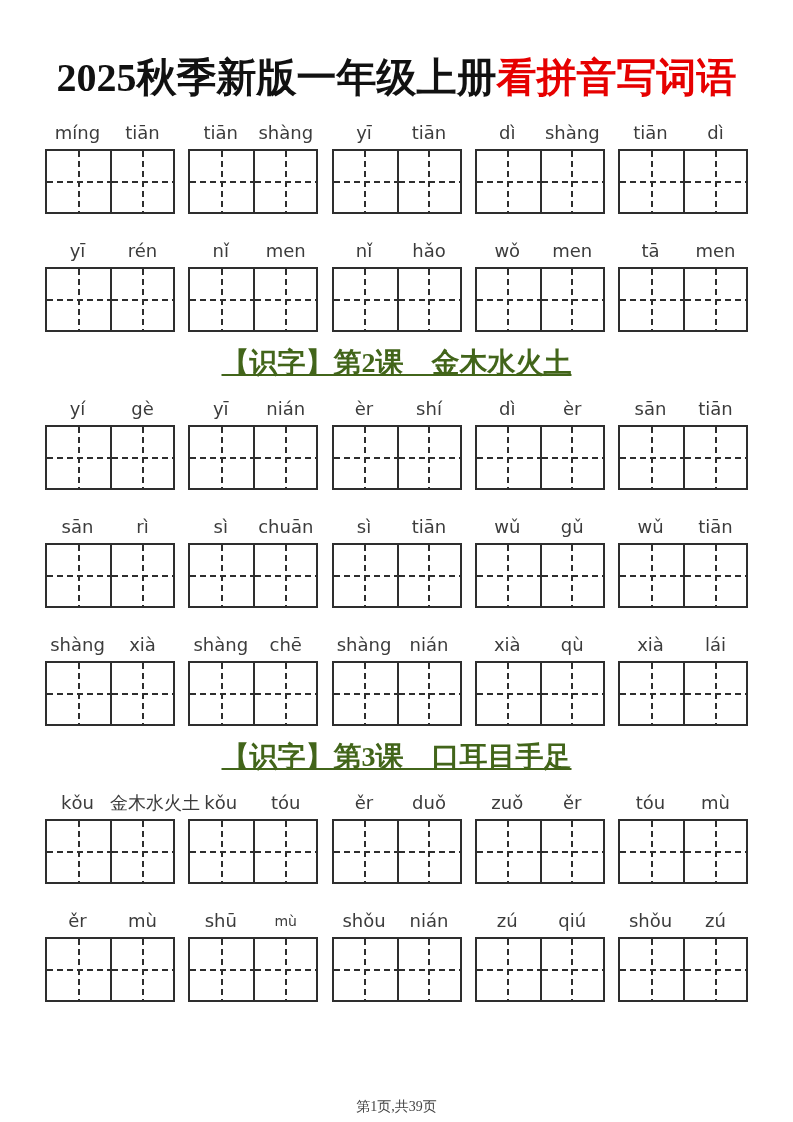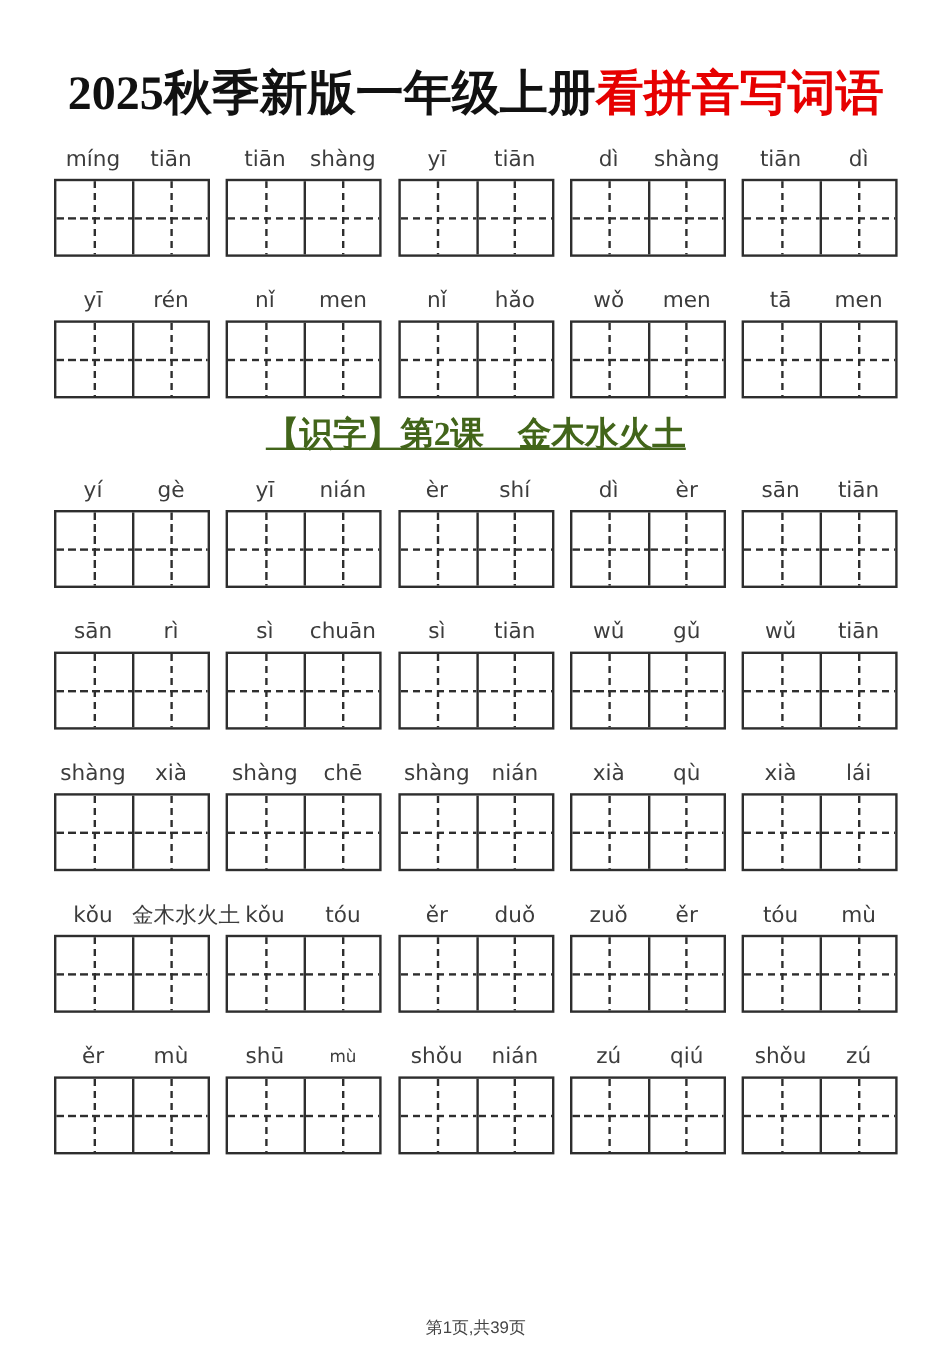--- a/index.html
+++ b/index.html
@@ -96,21 +96,21 @@
     background: repeating-linear-gradient(180deg,
       var(--grid-line) 0 6px, transparent 6px 10px);
   }
   .footer {
     position: absolute;
     left: 0; right: 0;
     bottom: 22px;
     text-align: center;
     font-size: 14px;
     color: var(--footer-gray);
-    font-family: Liberation Sans, sans-serif;
+    font-family: Liberation Serif, serif;
   }
 </style>
 </head>
 <body>
 
 <div class="page">
   <div class="title">
     <span>2025秋季新版一年级上册</span><span class="accent">看拼音写词语</span>
   </div>
 
@@ -329,20 +329,21 @@
         </div>
         <div class="word-grid">
           <div class="grid-cell"></div>
           <div class="grid-cell"></div>
         </div>
         <div class="word-grid">
           <div class="grid-cell"></div>
           <div class="grid-cell"></div>
         </div>
       </div>
+      <div class="section-heading">【识字】第3课　口耳目手足</div>
       <div class="pinyin-row">
         <div class="pinyin-group">
           <span class="pinyin-syllable">kǒu</span>
           <span class="pinyin-syllable">金木水火土</span>
         </div>
         <div class="pinyin-group">
           <span class="pinyin-syllable">kǒu</span>
           <span class="pinyin-syllable">tóu</span>
         </div>
         <div class="pinyin-group">

